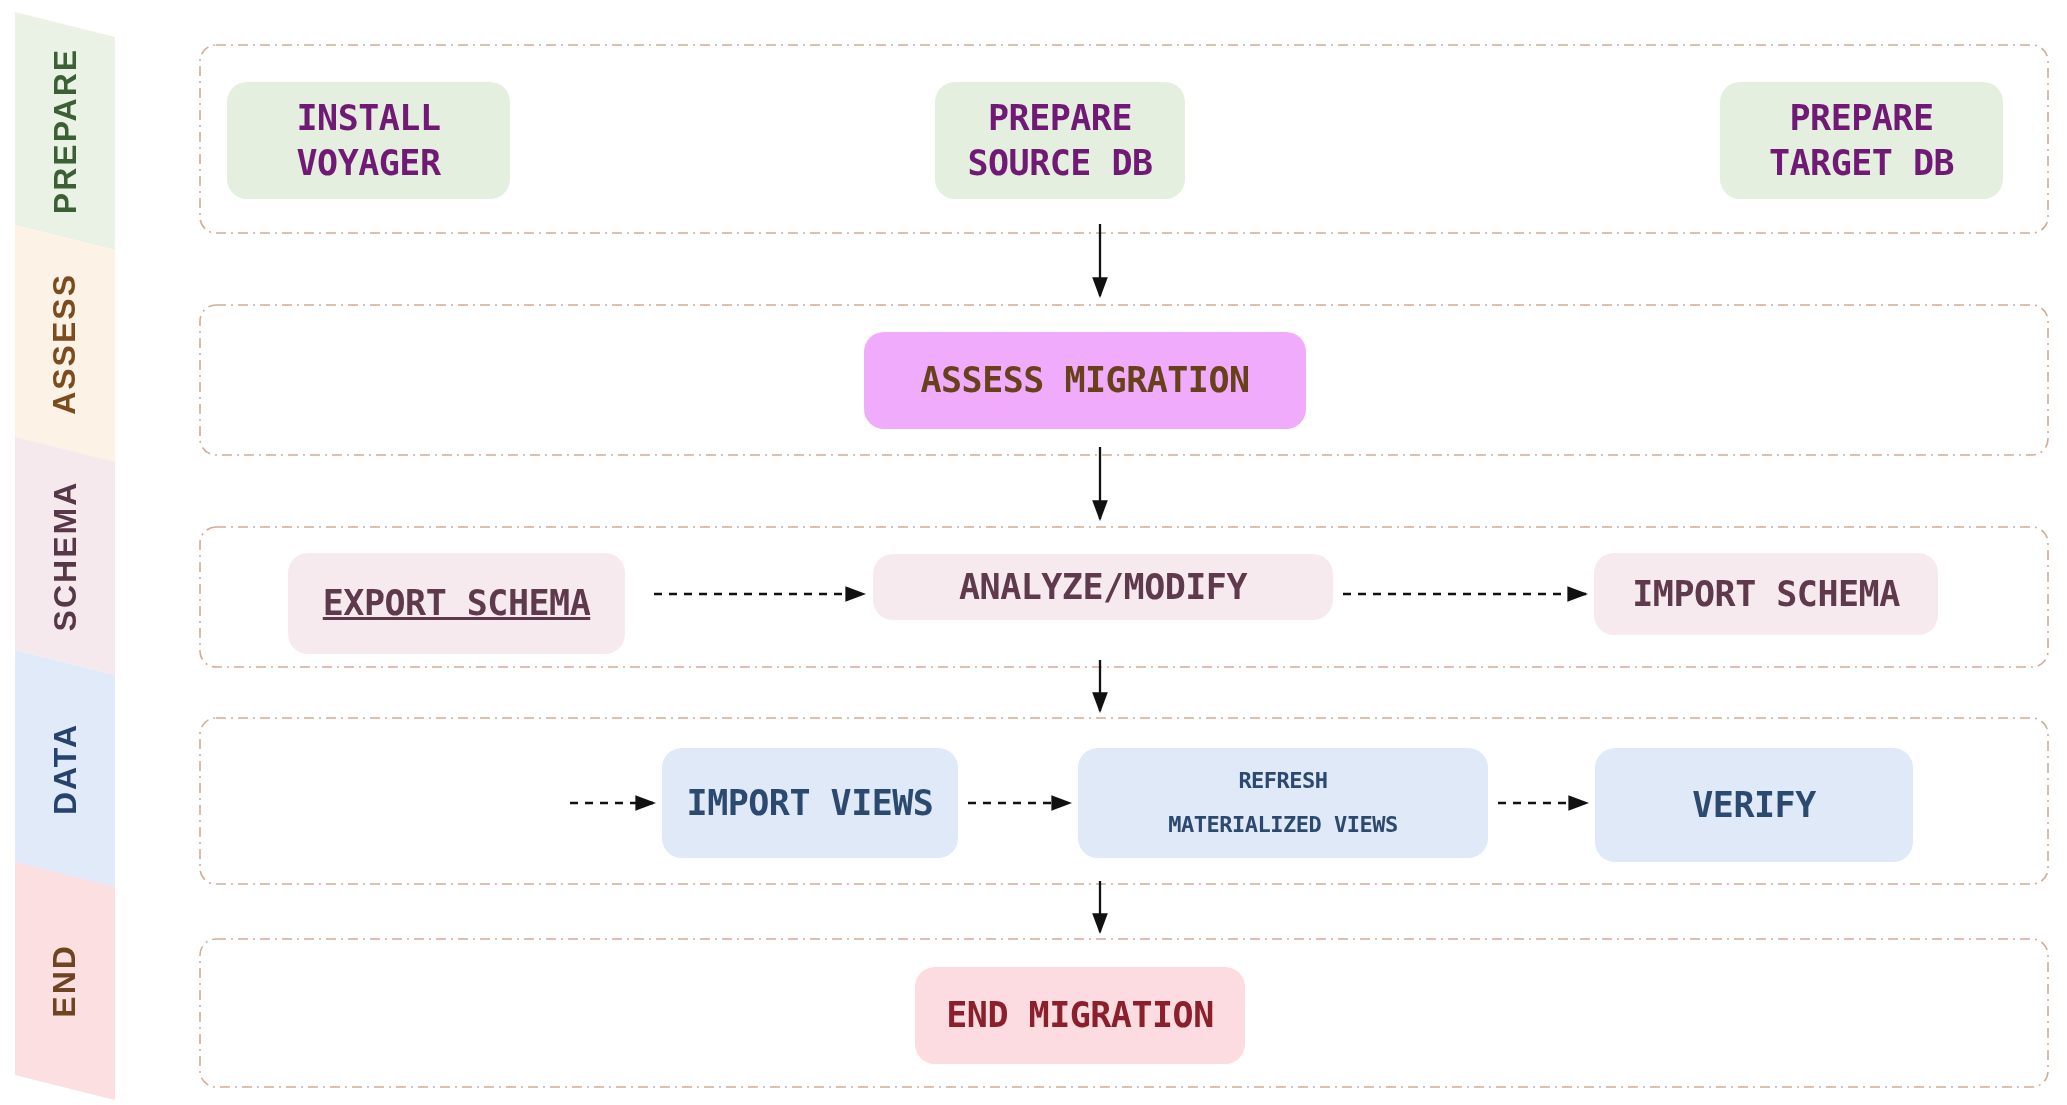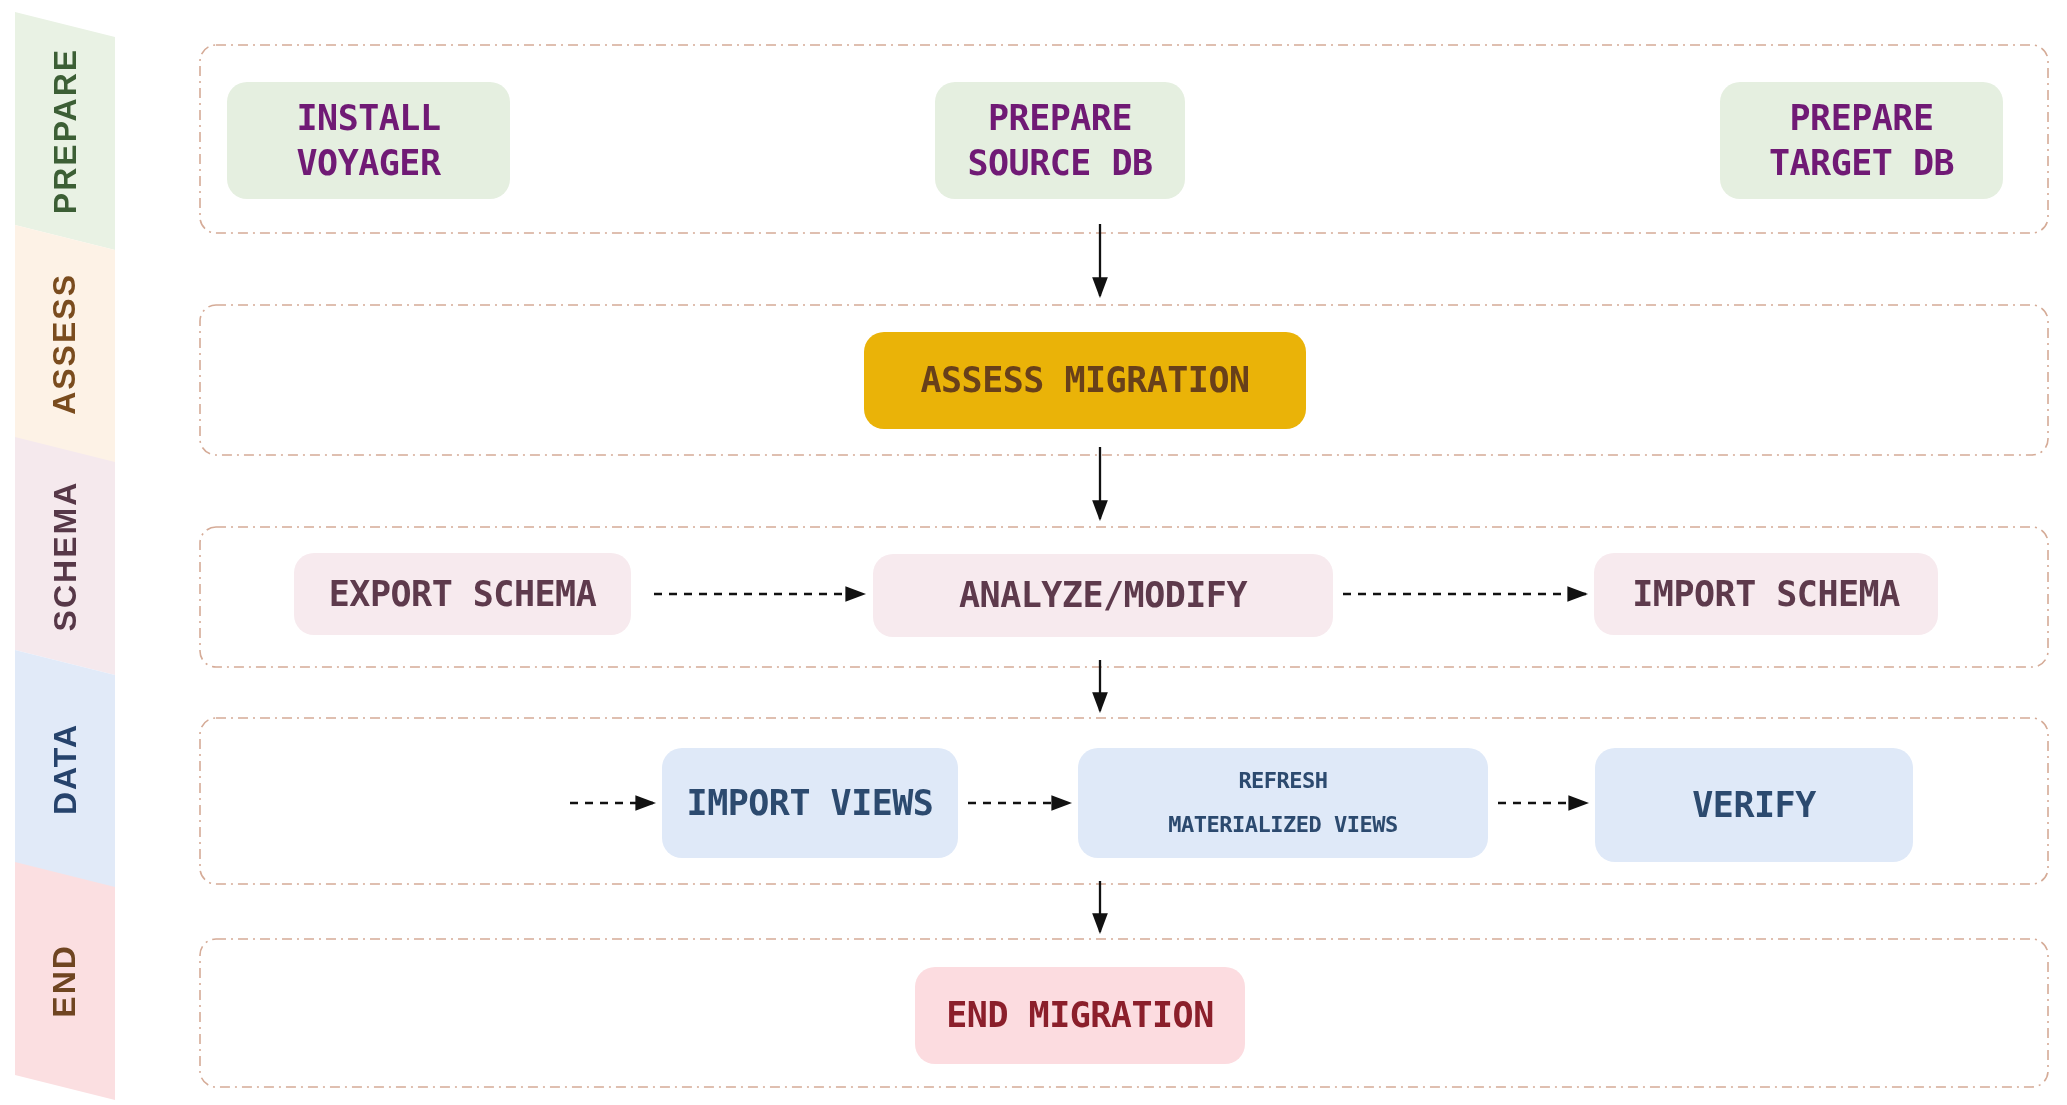--- a/index.html
+++ b/index.html
@@ -27,21 +27,21 @@
   
   .layer{position:absolute;left:0;top:0;z-index:1;}
 
   
   .bx{
     position:absolute;z-index:3;display:flex;align-items:center;justify-content:center;
     border-radius:20px;text-align:center;white-space:pre-line;
     font-weight:bold;font-size:35px;line-height:45px;letter-spacing:-0.5px;
   }
   .bx-green {background:#e5efe0;color:#701a75;}
-  .bx-cream {background:#eab308;color:#68401a;}
+  .bx-cream {background:#f0abfc;color:#68401a;}
   .bx-pink  {background:#f7eaee;color:#5e3a4c;}
   .bx-blue  {background:#dfe9f8;color:#2c4a6f;}
   .bx-red   {background:#fcdce0;color:#8b1f2b;}
 </style>
 </head>
 <body>
 
 <div class="canvas">
 
   <svg class="layer" width="2067" height="1105" viewBox="0 0 2067 1105">
@@ -95,22 +95,22 @@
 
   <div class="bx bx-green" style="left:227px;top:82px;width:283px;height:117px;">INSTALL
 VOYAGER</div>
   <div class="bx bx-green" style="left:935px;top:82px;width:250px;height:117px;">PREPARE
 SOURCE DB</div>
   <div class="bx bx-green" style="left:1720px;top:82px;width:283px;height:117px;">PREPARE
 TARGET DB</div>
 
   <div class="bx bx-cream" style="left:864px;top:332px;width:442px;height:97px;">ASSESS MIGRATION</div>
 
-  <div class="bx bx-pink" style="left:294px;top:553px;width:337px;height:82px;">EXPORT SCHEMA</div>
-  <div class="bx bx-pink" style="left:873px;top:554px;width:460px;height:83px;">ANALYZE/MODIFY</div>
+  <div class="bx bx-pink" style="left:288px;top:553px;width:337px;height:101px;text-decoration:underline;">EXPORT SCHEMA</div>
+  <div class="bx bx-pink" style="left:873px;top:554px;width:460px;height:66px;">ANALYZE/MODIFY</div>
   <div class="bx bx-pink" style="left:1594px;top:553px;width:344px;height:82px;">IMPORT SCHEMA</div>
 
   <div class="bx bx-blue" style="left:662px;top:748px;width:296px;height:110px;">IMPORT VIEWS</div>
   <div class="bx bx-blue" style="left:1078px;top:748px;width:410px;height:110px;font-size:22px;line-height:44px;">REFRESH
 MATERIALIZED VIEWS</div>
   <div class="bx bx-blue" style="left:1595px;top:748px;width:318px;height:114px;">VERIFY</div>
 
   <div class="bx bx-red" style="left:915px;top:967px;width:330px;height:97px;">END MIGRATION</div>
 
 </div>

